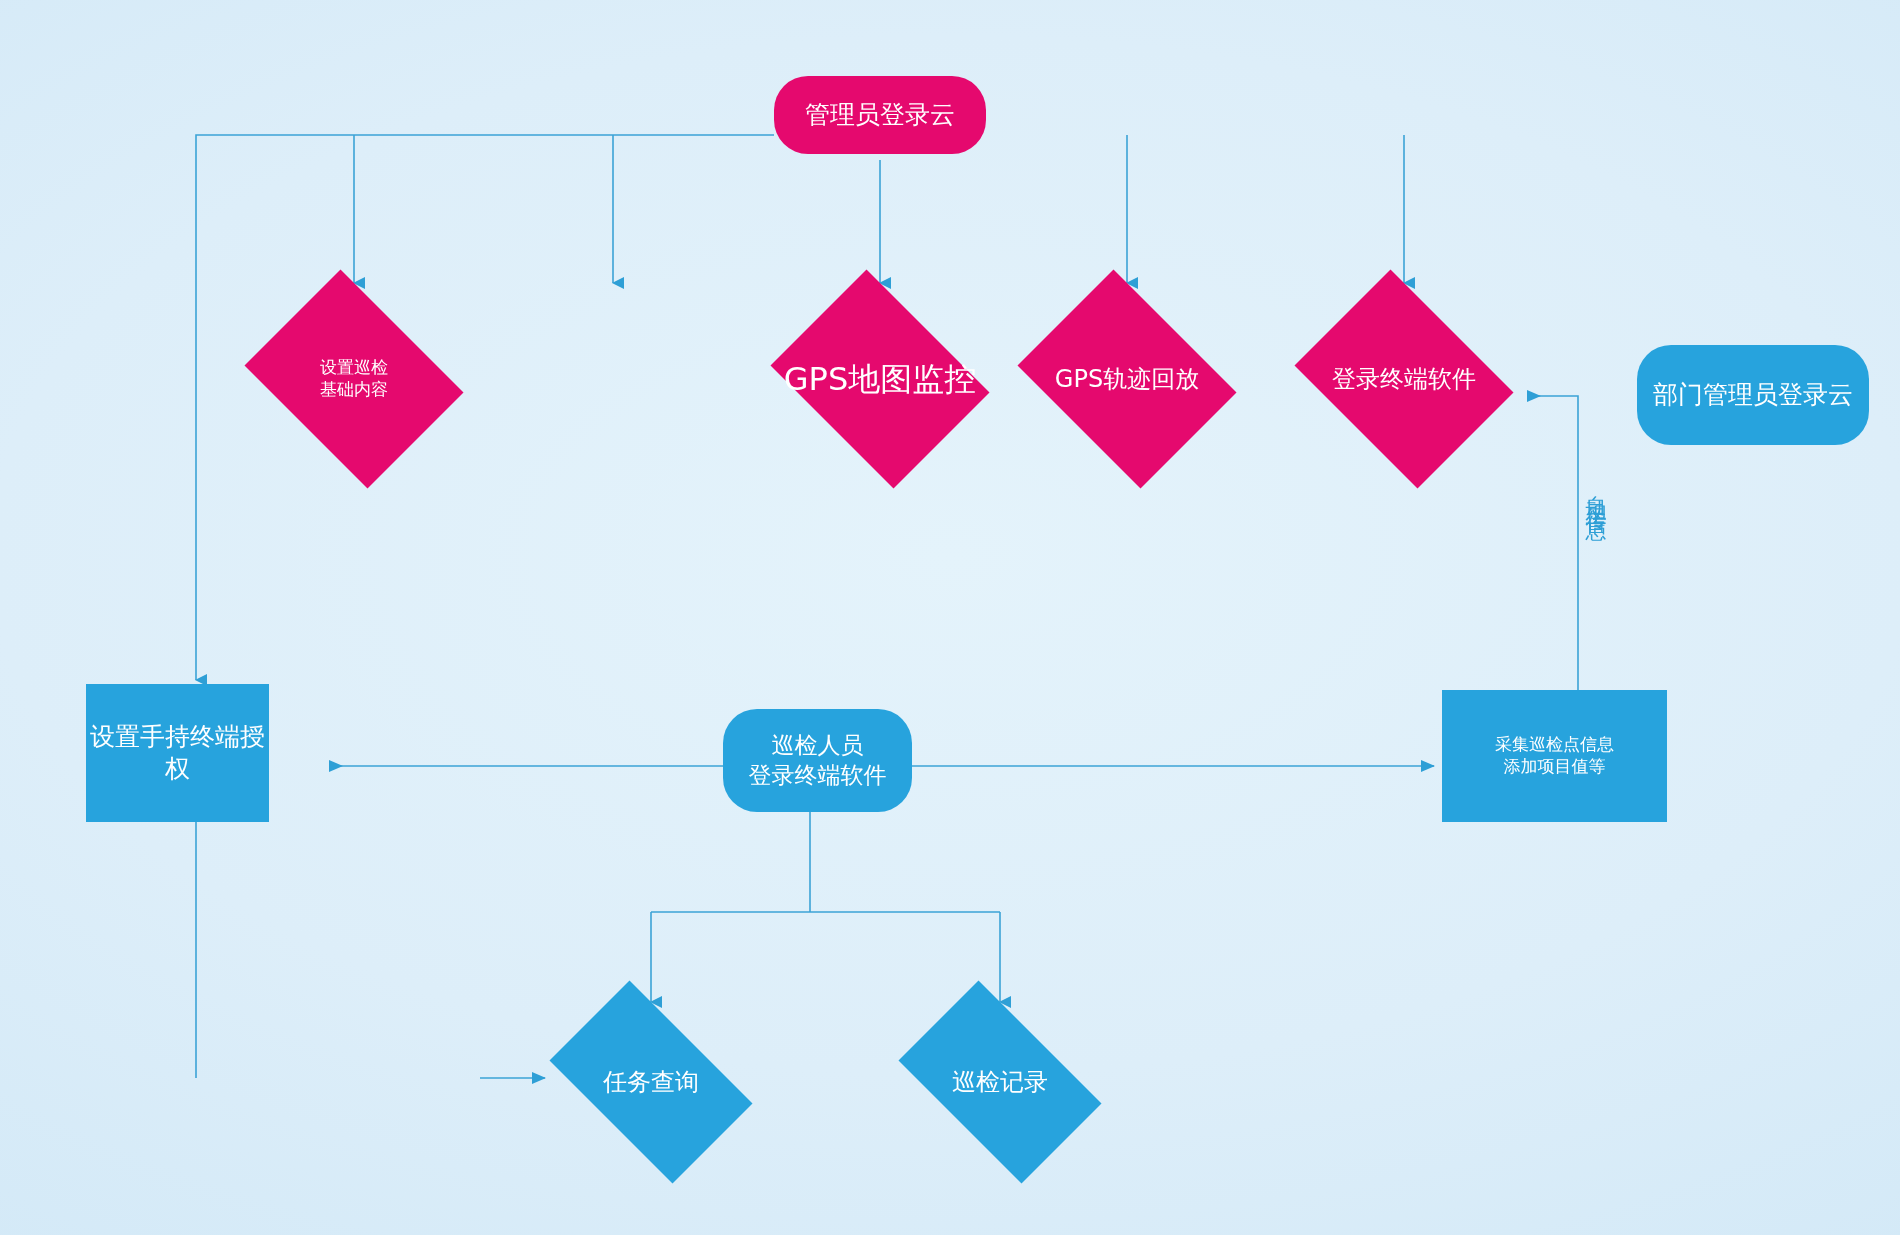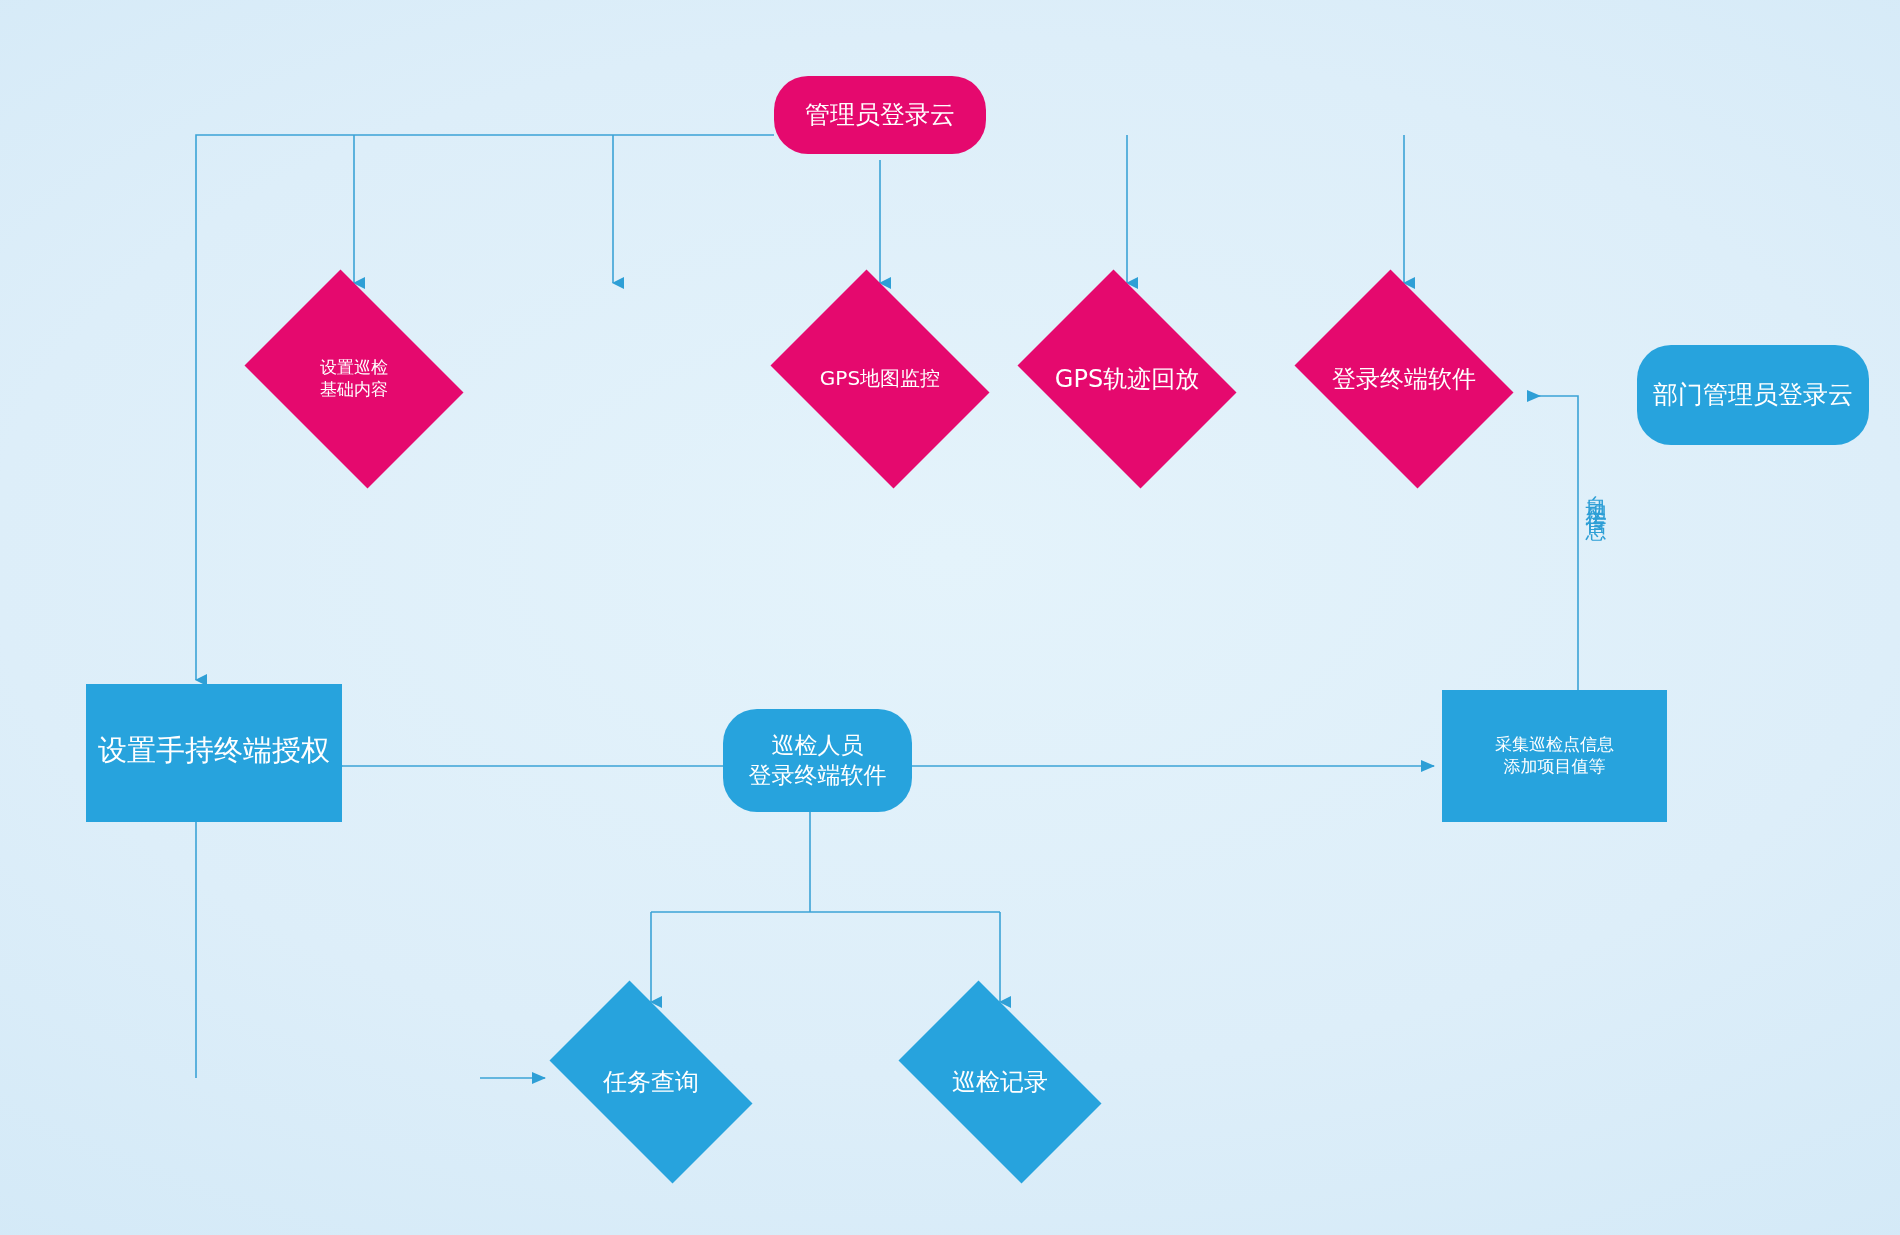--- a/index.html
+++ b/index.html
@@ -130,21 +130,21 @@
 
   <div class="node diamond pink" style="left:231px; top:283px; width:246px; height:192px; font-size:17px;">
     <div class="dia-shape"></div>
     <div class="dia-text">
       <div>设置巡检</div>
       <div>基础内容</div>
     </div>
   </div>
 
 
-  <div class="node diamond pink" style="left:757px; top:283px; width:246px; height:192px; font-size:20px;">
+  <div class="node diamond pink" style="left:757px; top:283px; width:246px; height:192px; font-size:32px;">
     <div class="dia-shape"></div>
     <div class="dia-text">
       <span>GPS地图监控</span>
     </div>
   </div>
 
   <div class="node diamond pink" style="left:1004px; top:283px; width:246px; height:192px; font-size:24px;">
     <div class="dia-shape"></div>
     <div class="dia-text">
       <span>GPS轨迹回放</span>
@@ -155,21 +155,21 @@
     <div class="dia-shape"></div>
     <div class="dia-text">
       <span>登录终端软件</span>
     </div>
   </div>
 
   <div class="vlabel" style="left:1585px; top:478px; font-size:21px;">
     <span>自动上传信息</span>
   </div>
 
-  <div class="node rect blue" style="left:86px; top:684px; width:256px; height:138px; font-size:29px;font-family:Liberation Mono, monospace;">
+  <div class="node rect blue" style="left:86px; top:684px; width:183px; height:138px; font-size:25px;">
     <span>设置手持终端授权</span>
   </div>
 
   <div class="node pill blue" style="left:723px; top:709px; width:189px; height:103px; font-size:23px;">
     <div>
       <div>巡检人员</div>
       <div>登录终端软件</div>
     </div>
   </div>
 

